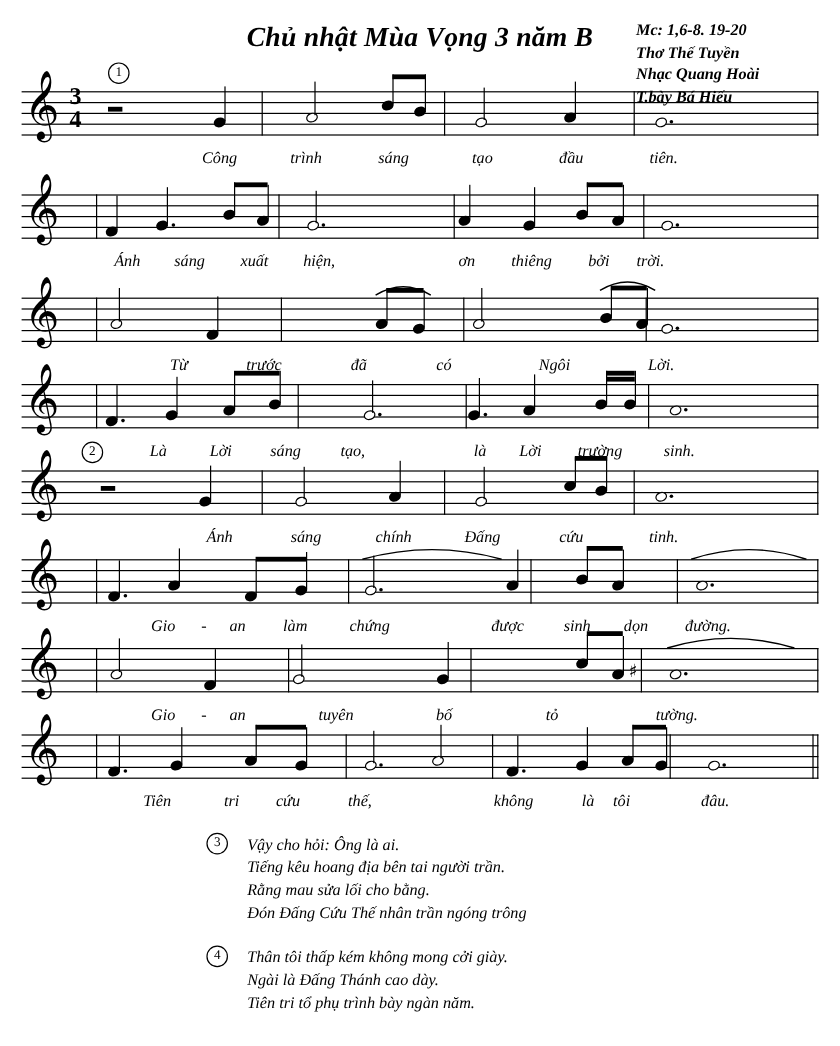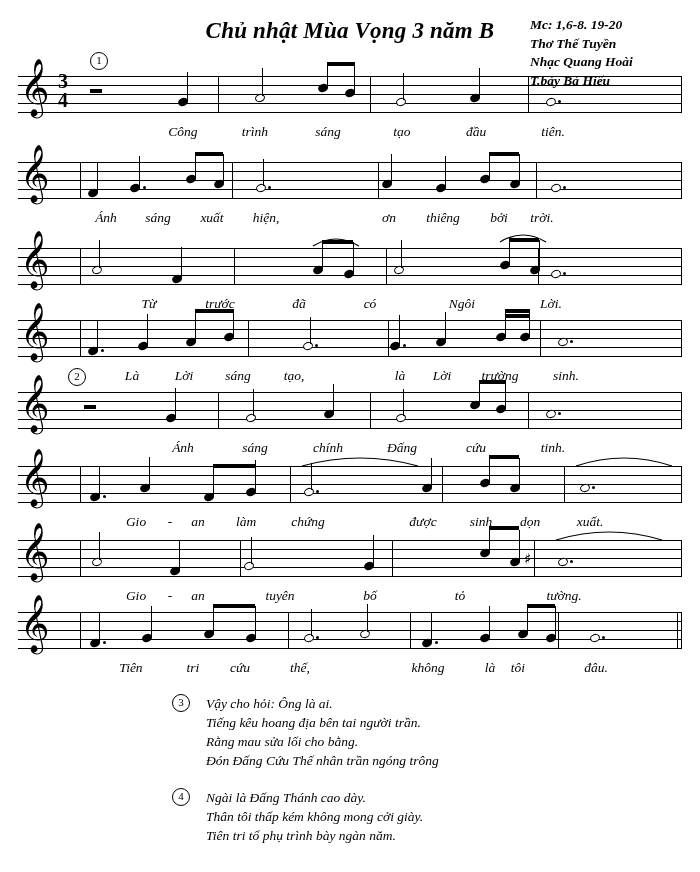--- a/index.html
+++ b/index.html
@@ -517,21 +517,21 @@
 
     <div class="lyrics">
       <div class="lyric" style="left:118px;">Gio</div>
       <div class="lyric" style="left:152px;">-</div>
       <div class="lyric" style="left:180px;">an</div>
       <div class="lyric" style="left:228px;">làm</div>
       <div class="lyric" style="left:290px;">chứng</div>
       <div class="lyric" style="left:405px;">được</div>
       <div class="lyric" style="left:463px;">sinh</div>
       <div class="lyric" style="left:512px;">dọn</div>
-      <div class="lyric" style="left:572px;">xuất.</div>
+      <div class="lyric" style="left:572px;">đường.</div>
     </div>
   </div>
 
   <div class="system" style="top:540px;">
     <div class="staff">
       <div class="line l0"></div>
         <div class="line l1"></div>
         <div class="line l2"></div>
         <div class="line l3"></div>
         <div class="line l4"></div>
@@ -676,19 +676,19 @@
       <div>Vậy cho hỏi: Ông là ai.</div>
       <div>Tiếng kêu hoang địa bên tai người trần.</div>
       <div>Rằng mau sửa lối cho bằng.</div>
       <div>Đón Đấng Cứu Thế nhân trần ngóng trông</div>
     </div>
   </div>
 
   <div class="verse" style="left:172px;top:788px;">
     <div class="vnum">4</div>
     <div class="vlines">
+      <div>Thân tôi thấp kém không mong cởi giày.</div>
       <div>Ngài là Đấng Thánh cao dày.</div>
-      <div>Thân tôi thấp kém không mong cởi giày.</div>
       <div>Tiên tri tổ phụ trình bày ngàn năm.</div>
     </div>
   </div>
 
 </div>
 
 </body></html>

